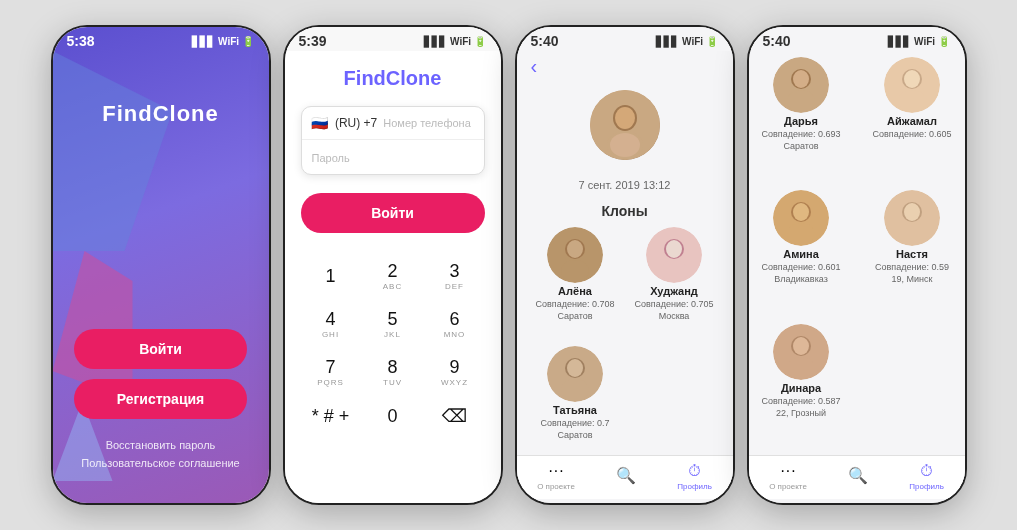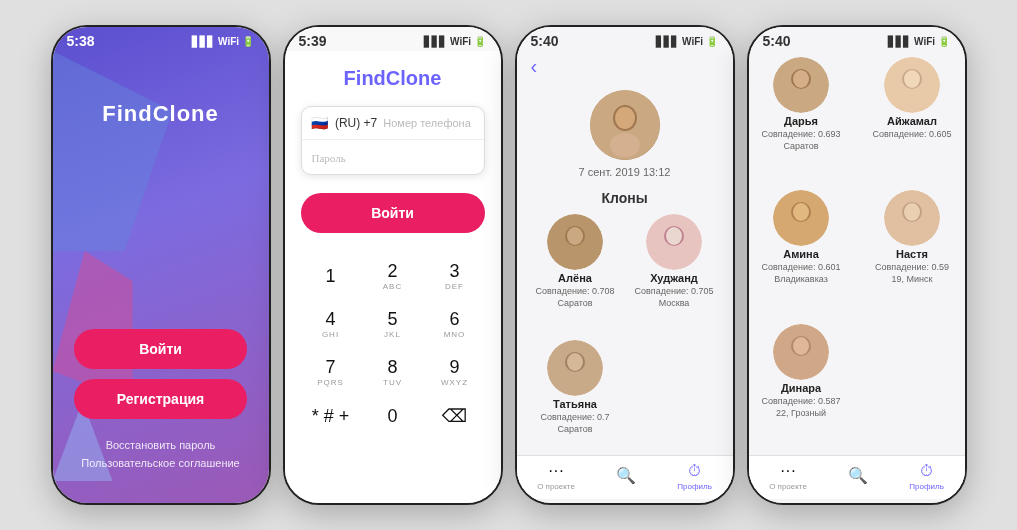--- a/index.html
+++ b/index.html
@@ -166,21 +166,21 @@
       border-bottom: 1px solid #eee;
       padding: 8px 10px;
       gap: 6px;
     }
     .flag-emoji { font-size: 14px; }
     .country-code { font-size: 12px; color: #333; }
     .phone-placeholder { font-size: 11px; color: #bbb; }
     .password-row {
       padding: 8px 10px;
     }
-    .password-placeholder { font-size: 11px; color: #bbb; font-family: Liberation Serif, serif; }
+    .password-placeholder { font-size: 11px; color: #bbb; }
     .btn-войти {
       width: 100%;
       padding: 12px;
       background: #e91e63;
       color: white;
       border: none;
       border-radius: 24px;
       font-size: 14px;
       font-weight: 600;
       cursor: pointer;
@@ -216,20 +216,21 @@
       align-items: center;
       padding: 4px 14px 8px;
       position: relative;
     }
     .back-arrow { color: #6c63ff; font-size: 20px; cursor: pointer; }
     .screen3-profile-area {
       display: flex;
       flex-direction: column;
       align-items: center;
       padding: 4px 0 8px;
+      gap: 13px;
     }
     .profile-avatar {
       width: 70px;
       height: 70px;
       border-radius: 50%;
       overflow: hidden;
       background: #c9a882;
       display: flex;
       align-items: center;
       justify-content: center;

